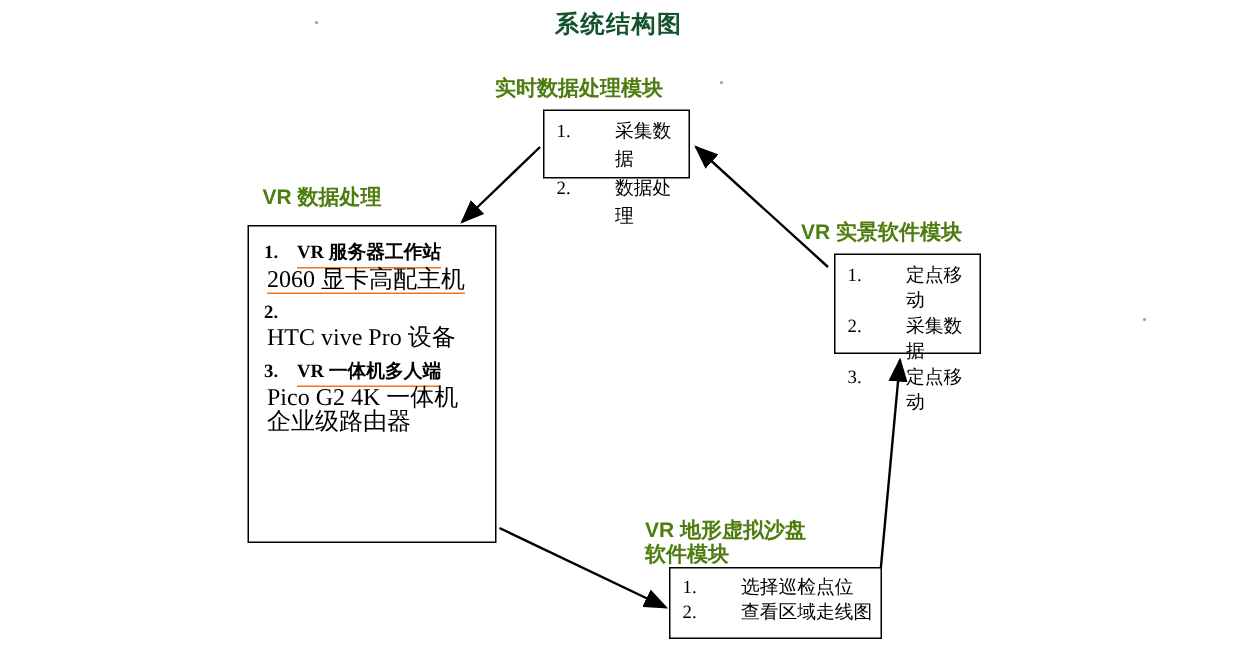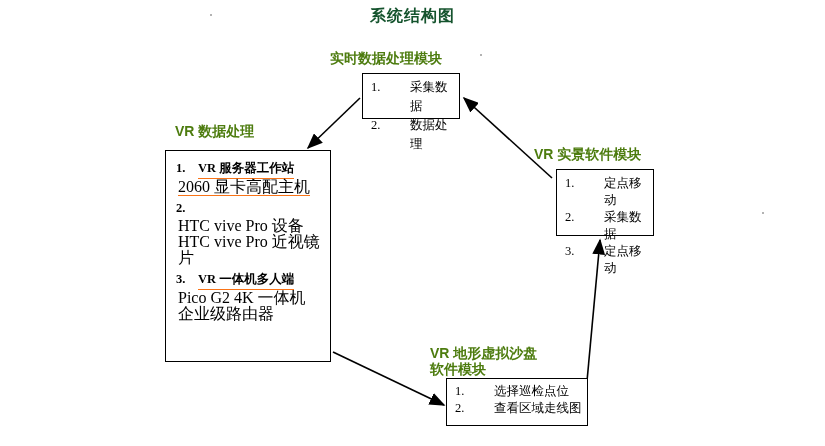--- a/index.html
+++ b/index.html
@@ -187,21 +187,20 @@
       <div class="hw-sub">
         <span class="underline">2060 显卡高配主机</span>
       </div>
     </div>
 
     <div class="hw-item">
       <div class="hw-head">
         <span class="num">2.</span>
       </div>
       <div class="hw-sub">HTC vive Pro 设备</div>
-      <div class="hw-sub">HTC vive Pro 近视镜片</div>
     </div>
 
     <div class="hw-item">
       <div class="hw-head">
         <span class="num">3.</span>
         <span class="txt underline">VR 一体机多人端</span>
       </div>
       <div class="hw-sub">Pico G2 4K 一体机</div>
       <div class="hw-sub">企业级路由器</div>
     </div>

